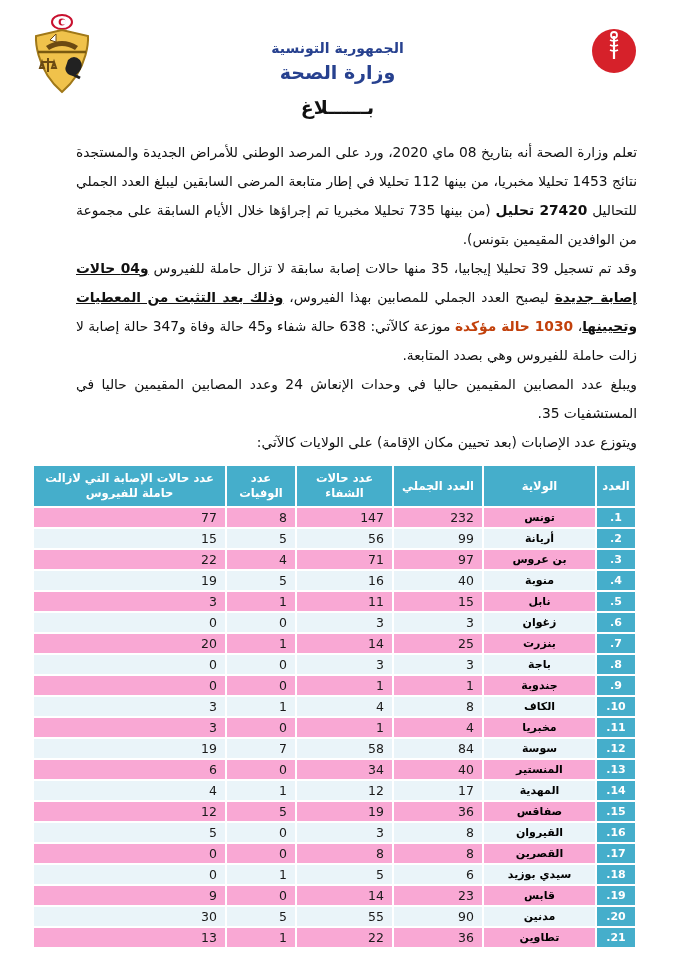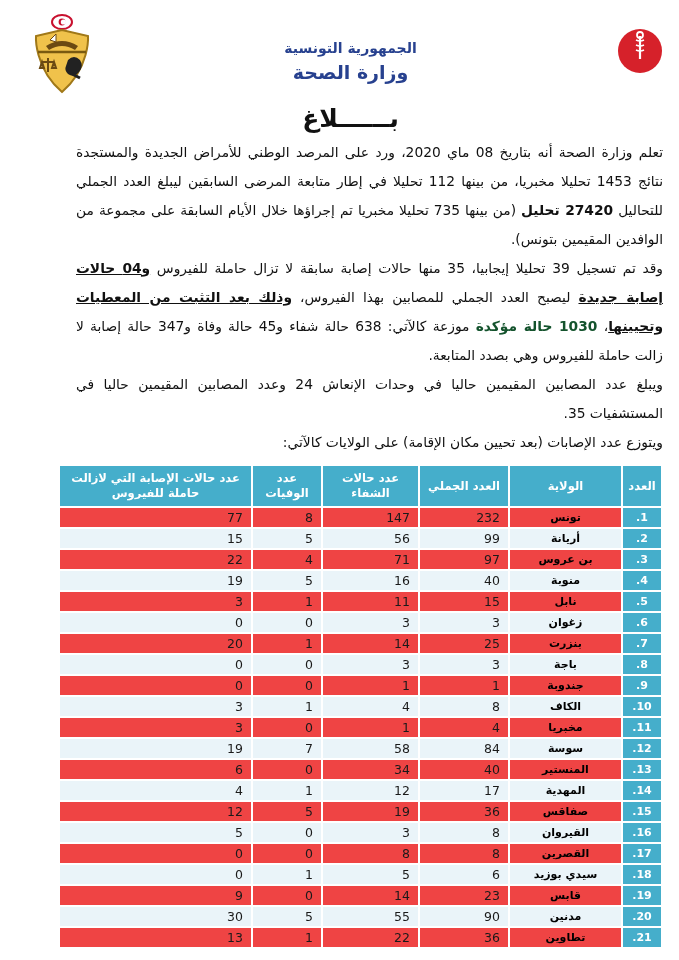--- a/index.html
+++ b/index.html
@@ -1,45 +1,45 @@
 <!DOCTYPE html>
 <html lang="ar" dir="rtl"><head>
 <meta charset="utf-8">
 <style>
   * { box-sizing: border-box; margin: 0; padding: 0; }
   html, body { width: 679px; height: 960px; background: #ffffff; overflow: hidden; }
   body { font-family: "DejaVu Sans", sans-serif; direction: rtl; color: #1a1a1a; }
-  .page { width: 679px; height: 824px; padding: 10px 16px 6px 38px; position: relative; }
+  .page { width: 679px; height: 824px; padding: 10px 42px 6px 38px; position: relative; }
 
   
   .hdr { position: relative; height: 128px; }
   .arms { position: absolute; left: -10px; top: 2px; }
   .moh { position: absolute; right: -2px; top: 16px; }
   .gov-block { text-align: center; padding-top: 26px; color: #27418f; font-weight: bold; }
   .gov-line1 { font-size: 14px; line-height: 24px; }
   .gov-line2 { font-size: 19px; line-height: 24px; }
-  .bulletin-word { text-align: center; font-size: 25px; font-weight: bold; color: #111; margin-top: 20px; letter-spacing: 1px; }
+  .bulletin-word { text-align: center; font-size: 19px; font-weight: bold; color: #111; margin-top: 12px; letter-spacing: 1px; }
 
   .doc-title { text-align: center; font-size: 16.5px; font-weight: bold; color: #111; margin: 2px 0 8px 0; }
 
   
   .para { font-size: 13.8px; line-height: 29px; text-align: justify; text-justify: inter-word; color: #111; margin-left: 38px; }
   .para b.u { text-decoration: underline; }
-  .para b.red { color: #14532d; }
+  .para b.red { color: #c2410c; }
 
   
   table { width: 603px; border-collapse: collapse; margin-top: 7px; table-layout: fixed; }
   th, td { border: 2px solid #ffffff; overflow: hidden; white-space: nowrap; }
   thead th { background: #45aecb; color: #ffffff; font-weight: bold; font-size: 11.5px; line-height: 15px; text-align: center; padding: 5px 2px; white-space: normal; }
   tbody td { height: 21px; font-size: 12.5px; }
   td.num { background: #45aecb; color: #ffffff; font-weight: bold; text-align: center; direction: ltr; font-size: 11px; }
   td.name { font-weight: bold; text-align: center; font-size: 11px; color: #000; }
   td.val { text-align: right; padding-left: 4px; padding-right: 0; }
   td.val { padding-right: 8px; direction: ltr; text-align: right; }
-  tr.odd td.band { background: #ef4444; }
+  tr.odd td.band { background: #f9a8d4; }
   tr.even td.band { background: #eaf4f9; }
 </style>
 </head>
 <body>
 
 <div class="page">
 
   <div class="hdr">
 
     <span class="arms">

